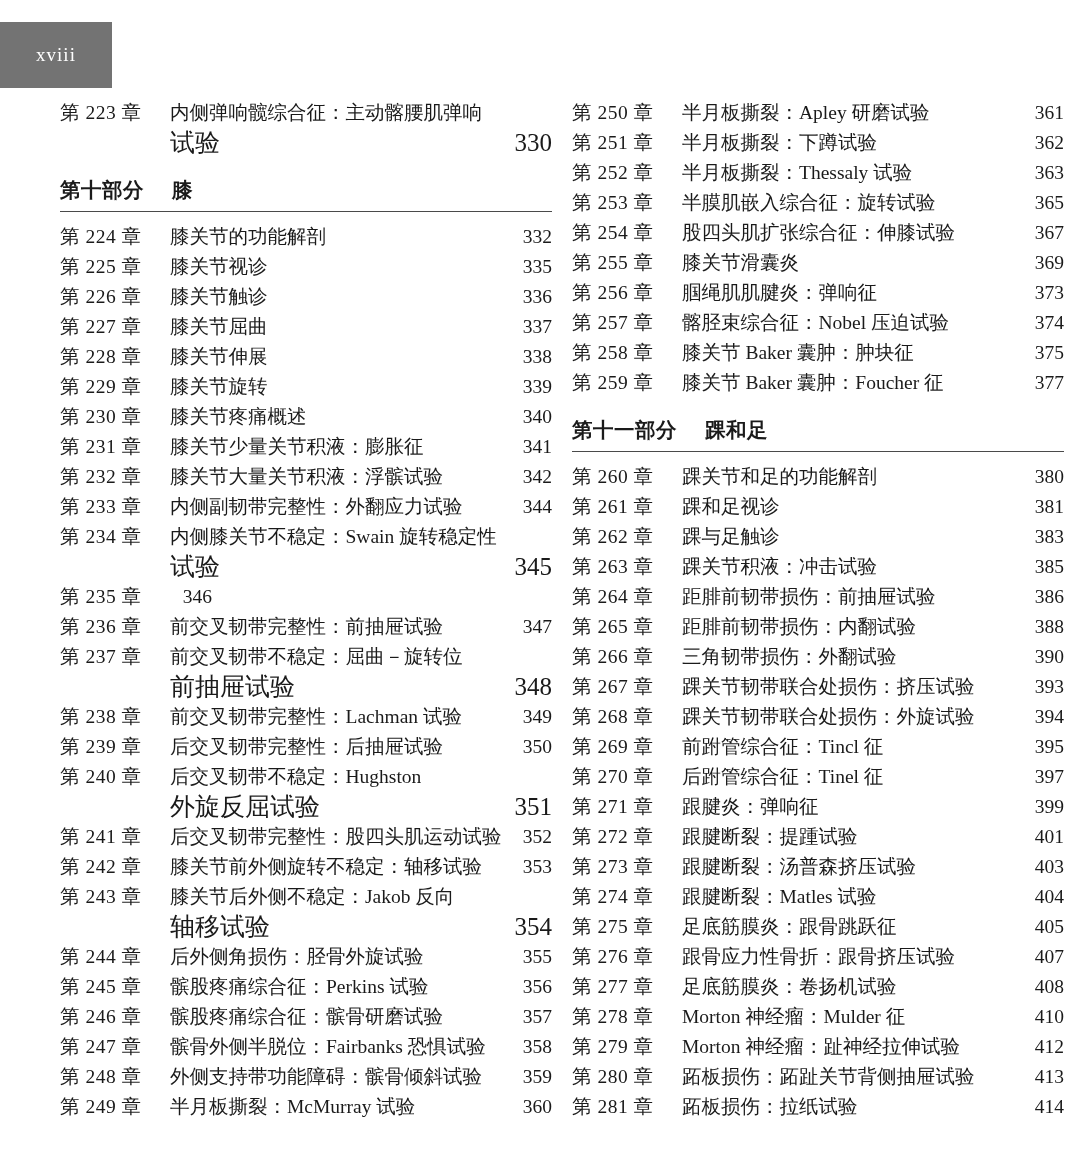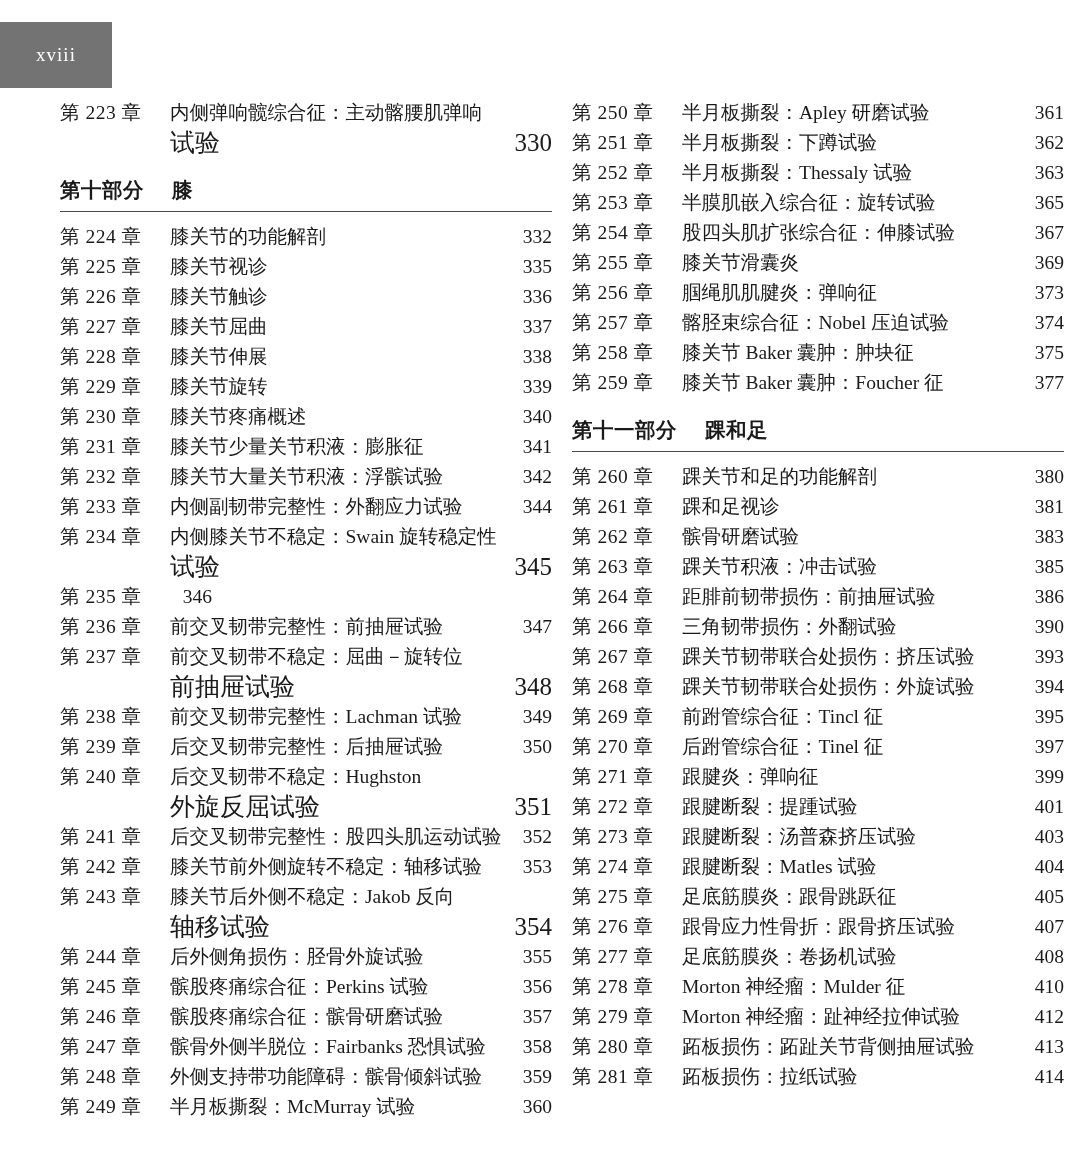--- a/index.html
+++ b/index.html
@@ -376,34 +376,39 @@
             <span class="ch-title">踝关节和足的功能解剖</span>
             <span class="ch-page">380</span>
           </div>
           <div class="toc-row">
             <span class="ch-num">第 261 章</span>
             <span class="ch-title">踝和足视诊</span>
             <span class="ch-page">381</span>
           </div>
           <div class="toc-row">
             <span class="ch-num">第 262 章</span>
-            <span class="ch-title">髌骨研磨试验</span>
+            <span class="ch-title">踝与足触诊</span>
             <span class="ch-page">383</span>
           </div>
           <div class="toc-row">
             <span class="ch-num">第 263 章</span>
             <span class="ch-title">踝关节积液：冲击试验</span>
             <span class="ch-page">385</span>
           </div>
           <div class="toc-row">
             <span class="ch-num">第 264 章</span>
             <span class="ch-title">距腓前韧带损伤：前抽屉试验</span>
             <span class="ch-page">386</span>
           </div>
           <div class="toc-row">
+            <span class="ch-num">第 265 章</span>
+            <span class="ch-title">距腓前韧带损伤：内翻试验</span>
+            <span class="ch-page">388</span>
+          </div>
+          <div class="toc-row">
             <span class="ch-num">第 266 章</span>
             <span class="ch-title">三角韧带损伤：外翻试验</span>
             <span class="ch-page">390</span>
           </div>
           <div class="toc-row">
             <span class="ch-num">第 267 章</span>
             <span class="ch-title">踝关节韧带联合处损伤：挤压试验</span>
             <span class="ch-page">393</span>
           </div>
           <div class="toc-row">

